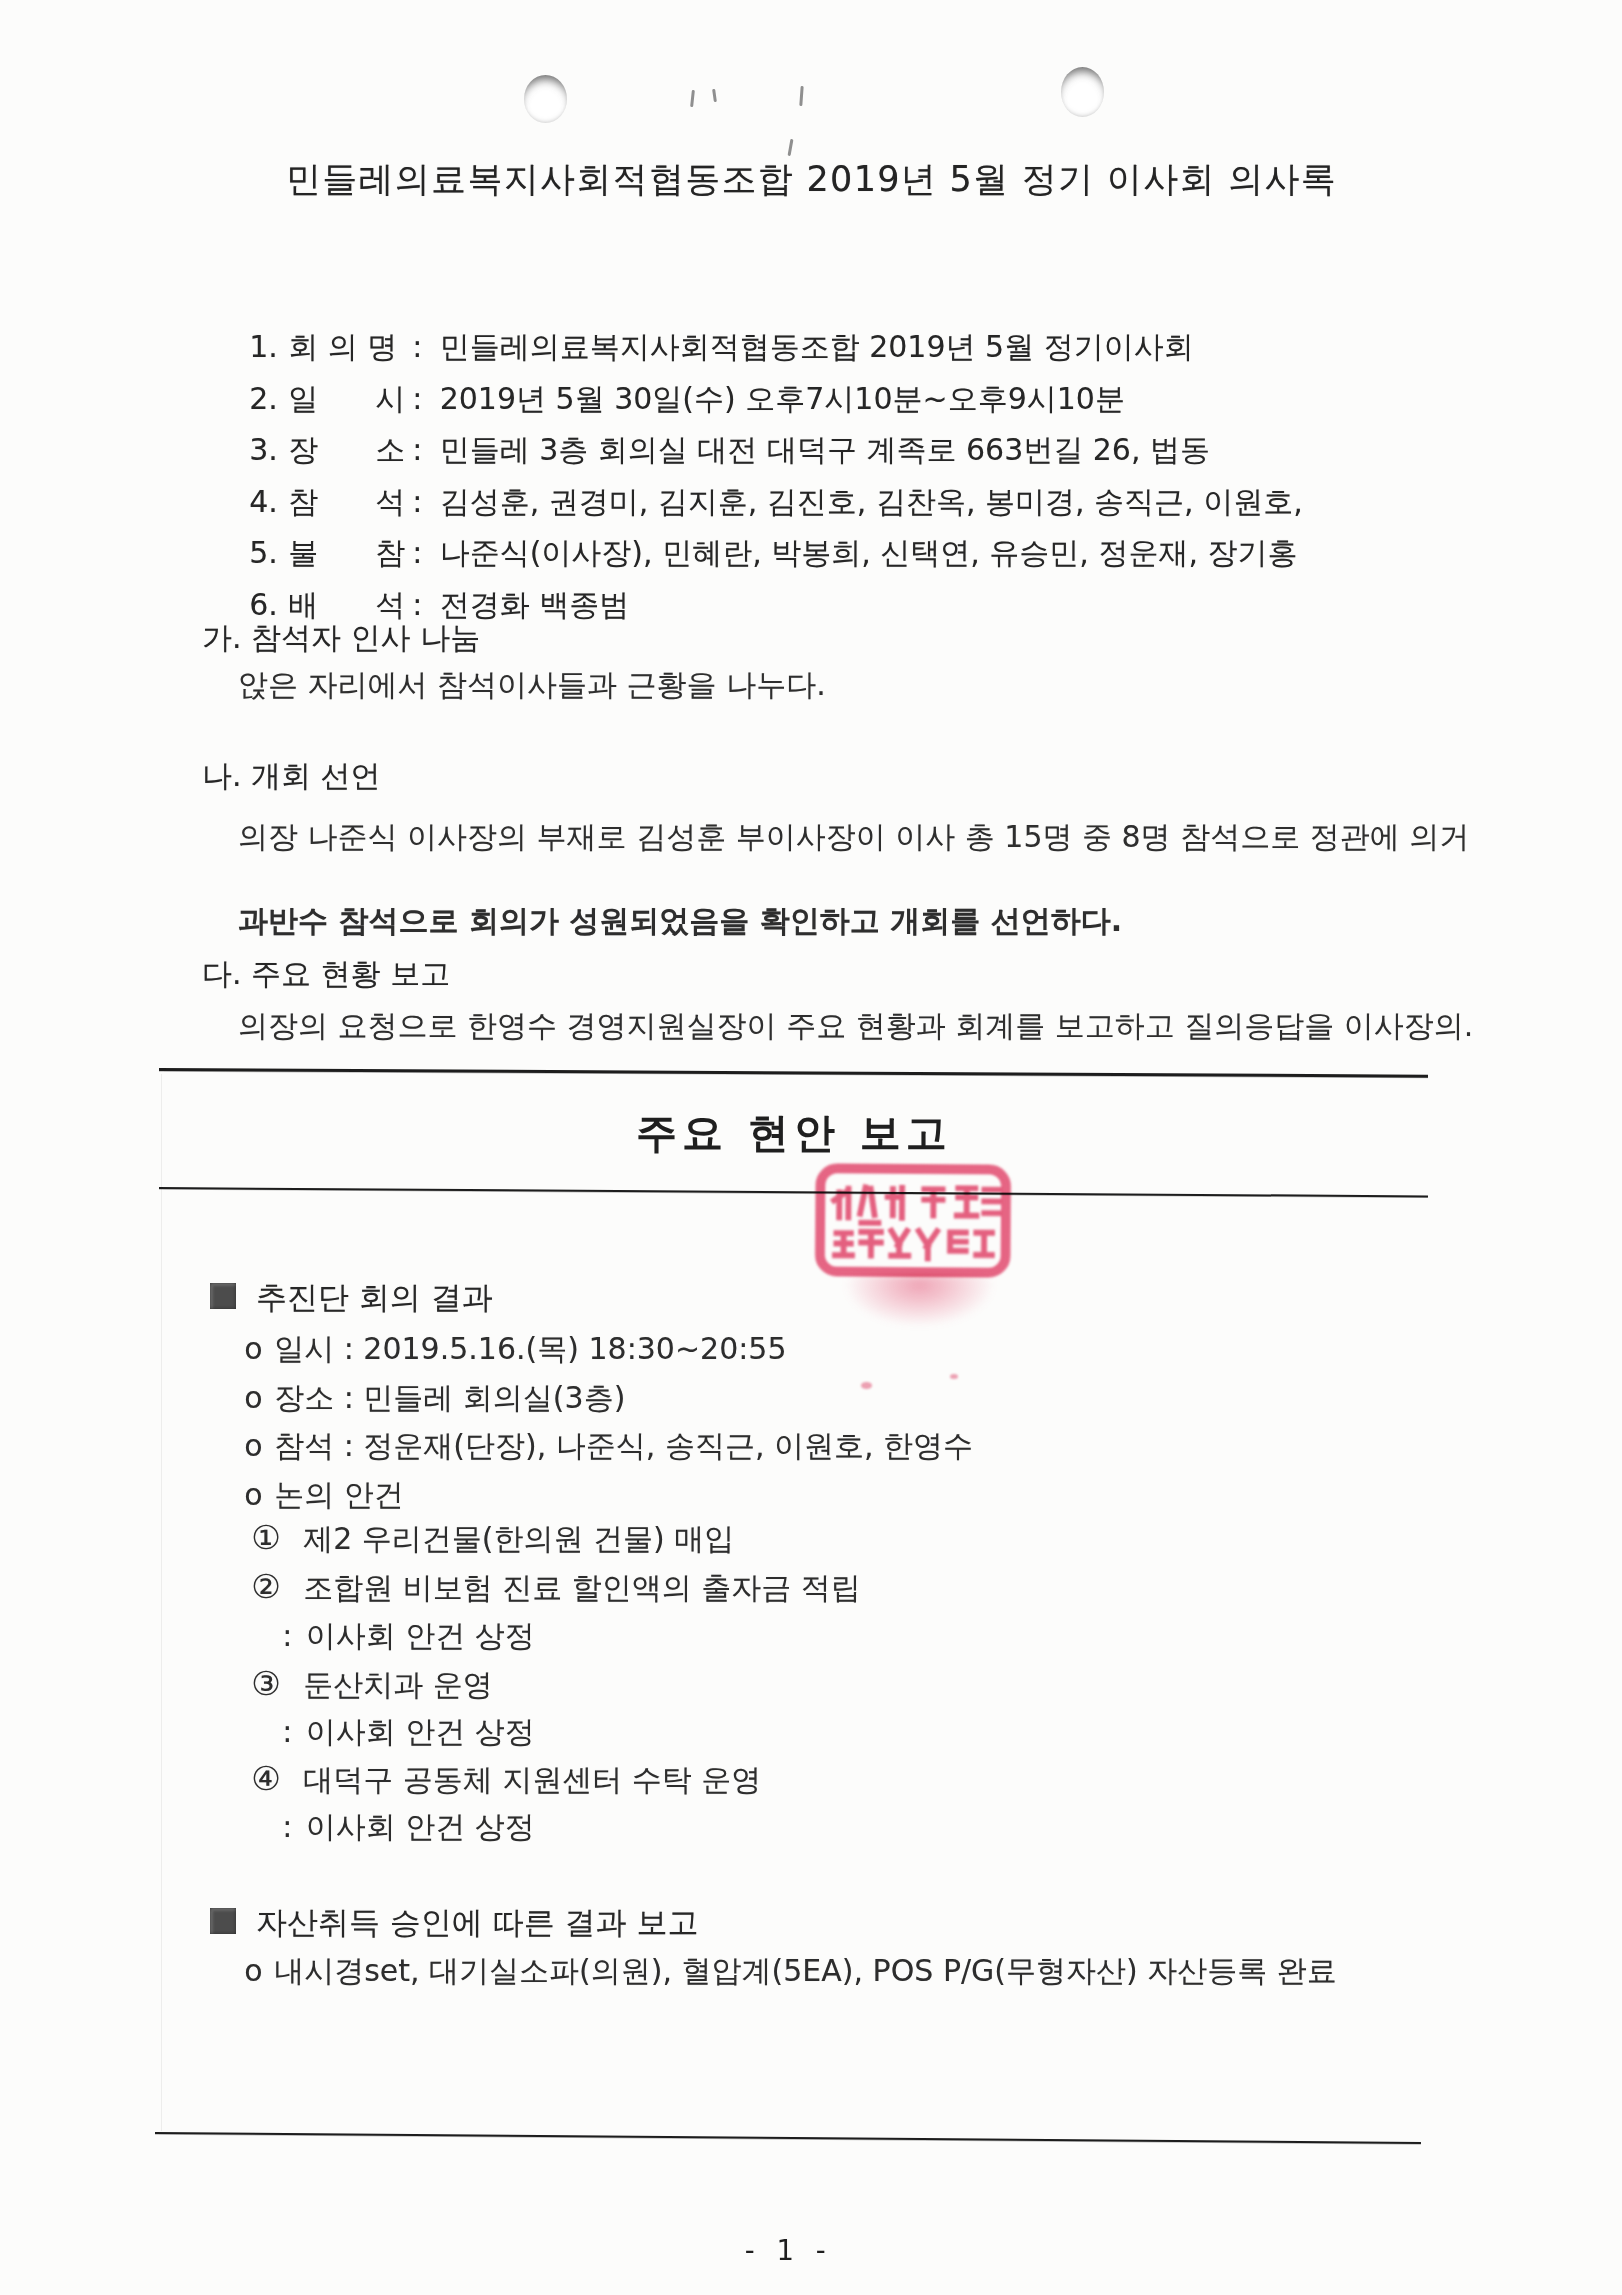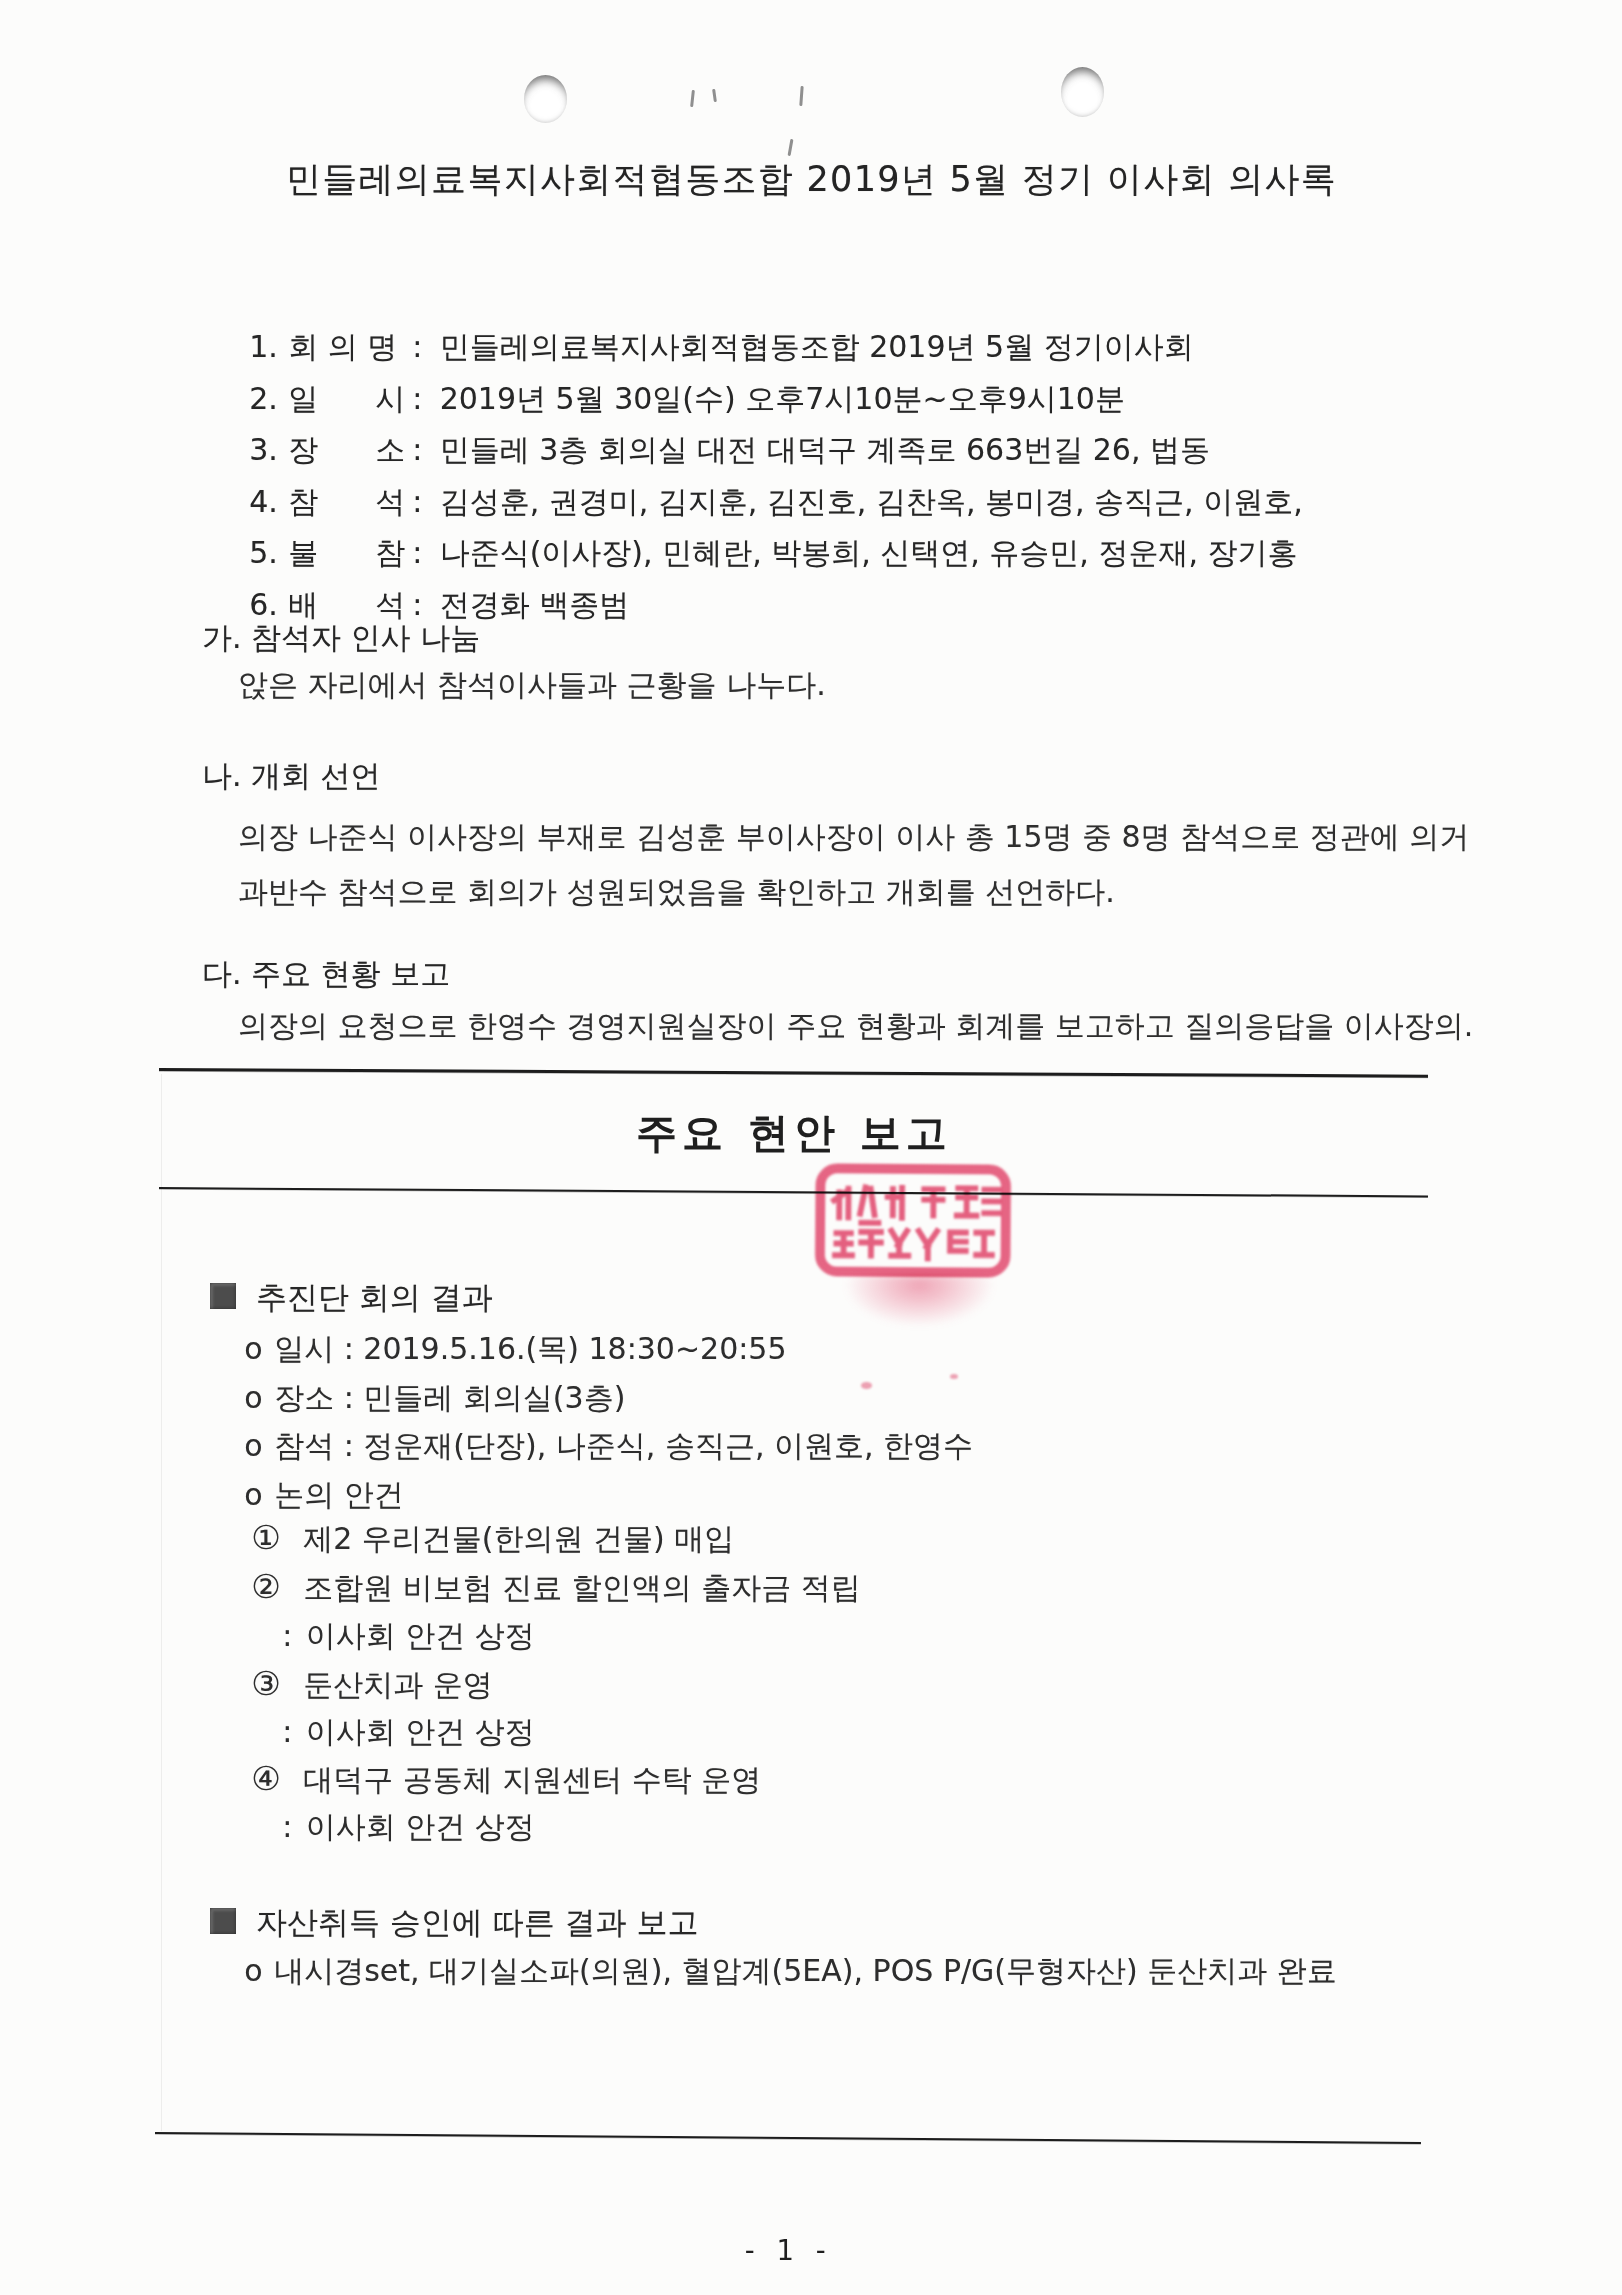--- a/index.html
+++ b/index.html
@@ -125,21 +125,21 @@
   </div>
   <div class="meta-line" style="top:550px;">
     <span class="no">6.</span><span class="label">배      석</span><span class="colon">:</span><span class="val">전경화 백종범</span>
   </div>
 
   <div class="section-heading" style="top:618px;">가. 참석자 인사 나눔</div>
   <div class="section-body" style="top:665px;">앉은 자리에서 참석이사들과 근황을 나누다.</div>
 
   <div class="section-heading" style="top:756px;">나. 개회 선언</div>
   <div class="section-body" style="top:817px;">의장 나준식 이사장의 부재로 김성훈 부이사장이 이사 총 15명 중 8명 참석으로 정관에 의거</div>
-  <div class="section-body" style="top:872px;">과반수 참석으로 회의가 성원되었음을 확인하고 개회를 선언하다.</div>
+  <div class="section-body" style="top:901px;font-weight:bold;">과반수 참석으로 회의가 성원되었음을 확인하고 개회를 선언하다.</div>
 
   <div class="section-heading" style="top:946px;margin-top:8px;">다. 주요 현황 보고</div>
   <div class="section-body" style="top:1006px;">의장의 요청으로 한영수 경영지원실장이 주요 현황과 회계를 보고하고 질의응답을 이사장의.</div>
 
   <div class="divider" style="top:1068px;transform:rotate(.30deg);"></div>
   <div class="report-heading">주요 현안 보고</div>
   <div class="divider" style="top:1187px;height:2px;transform:rotate(.38deg);"></div>
 
   <div class="seal">
     <svg width="198" height="115" viewBox="0 0 302 176" style="filter:blur(0.9px);">
@@ -200,20 +200,20 @@
     <span class="mk">④</span><span>대덕구 공동체 지원센터 수탁 운영</span>
   </div>
   <div class="agenda-line colon-line" style="top:1772px;">
     <span class="mk">:</span><span>이사회 안건 상정</span>
   </div>
 
   <div class="block-title" style="top:1866px;">
     <span class="sq"></span><span>자산취득 승인에 따른 결과 보고</span>
   </div>
   <div class="agenda-line o-line" style="top:1916px;">
-    <span class="mk">o</span><span>내시경set, 대기실소파(의원), 혈압계(5EA), POS P/G(무형자산) 둔산치과 완료</span>
+    <span class="mk">o</span><span>내시경set, 대기실소파(의원), 혈압계(5EA), POS P/G(무형자산) 자산등록 완료</span>
   </div>
 
   <div class="divider" style="left:155px;top:2132px;width:1266px;height:2px;transform:rotate(.45deg);"></div>
   <div class="page-number">- 1 -</div>
 
 </div>
 
 
 </body></html>

